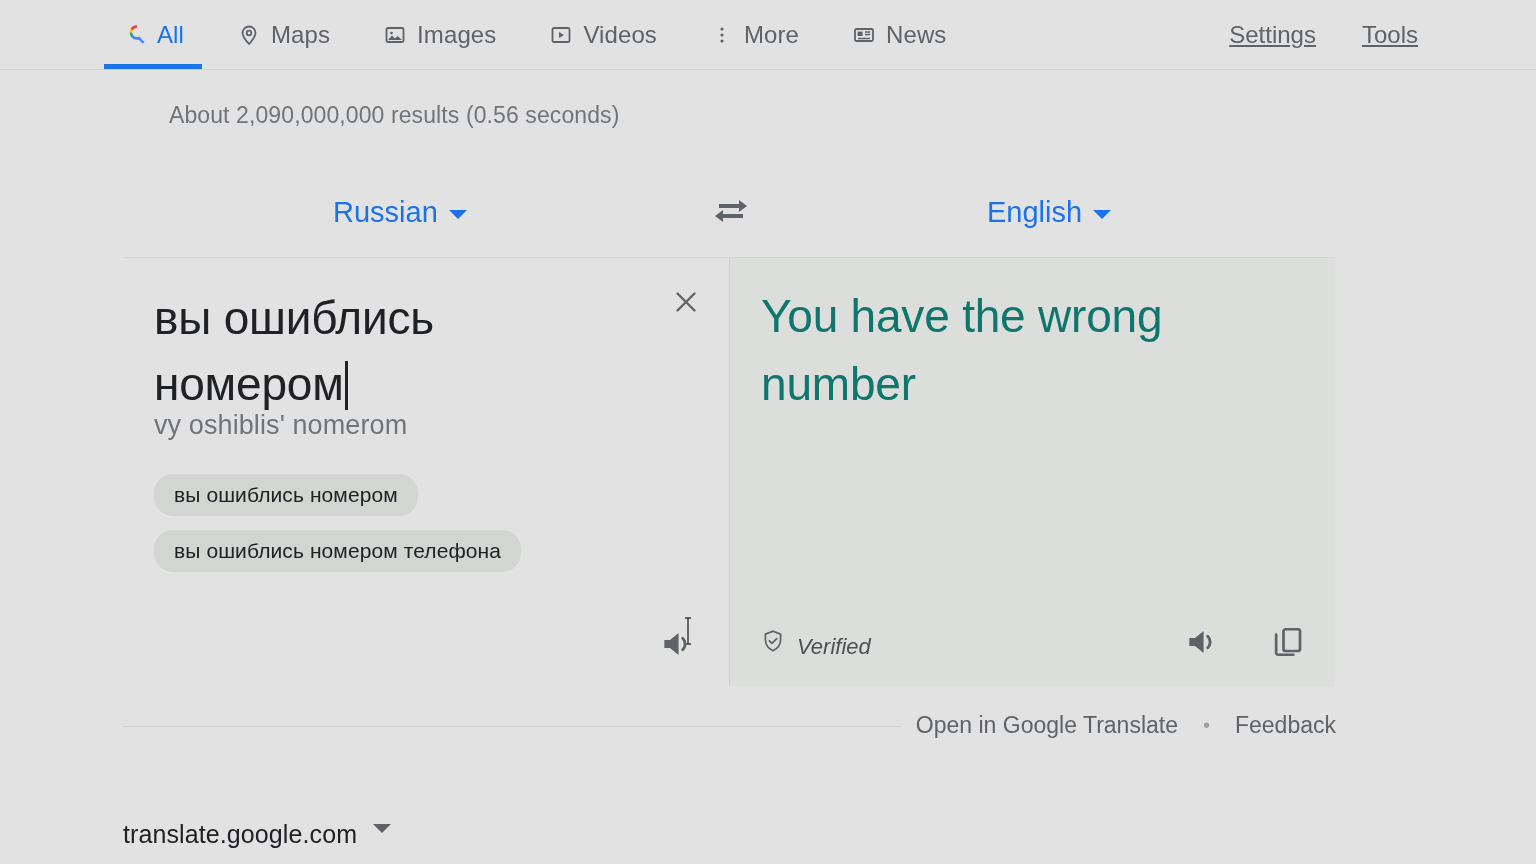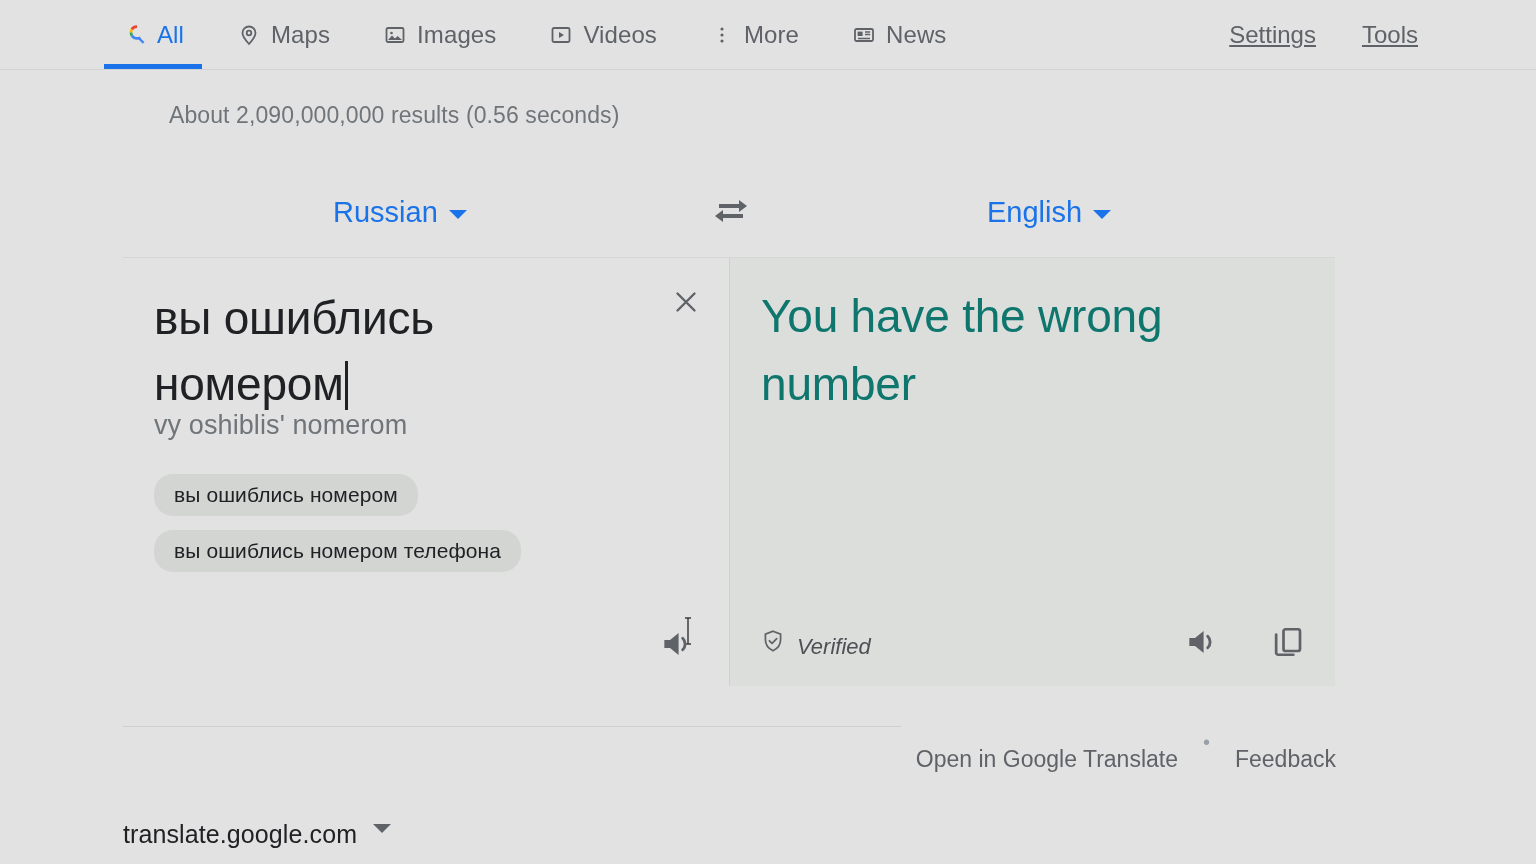--- a/index.html
+++ b/index.html
@@ -122,21 +122,21 @@
 
   
   .hr {
     position: absolute; left: 123px; top: 726px; width: 778px; height: 1px; background: #d0d0d0;
   }
   .footer-links {
     position: absolute; right: 200px; top: 712px;
     display: flex; align-items: center; gap: 25px;
     color: #5f6368; font-size: 23px;
   }
-  .flink { cursor: pointer; margin-top: 34px; }
+  .flink { cursor: pointer; }
   .fdot { color: #9aa0a6; font-size: 20px; }
   .source-line {
     position: absolute; left: 123px; top: 820px;
     display: flex; align-items: flex-start; gap: 16px;
     color: #202124; font-size: 25px; letter-spacing: .1px;
   }
   .caret-gray {
     width: 0; height: 0; border-left: 9px solid transparent; border-right: 9px solid transparent;
     border-top: 9px solid #5f6368; margin-top: 4px; cursor: pointer;
   }

